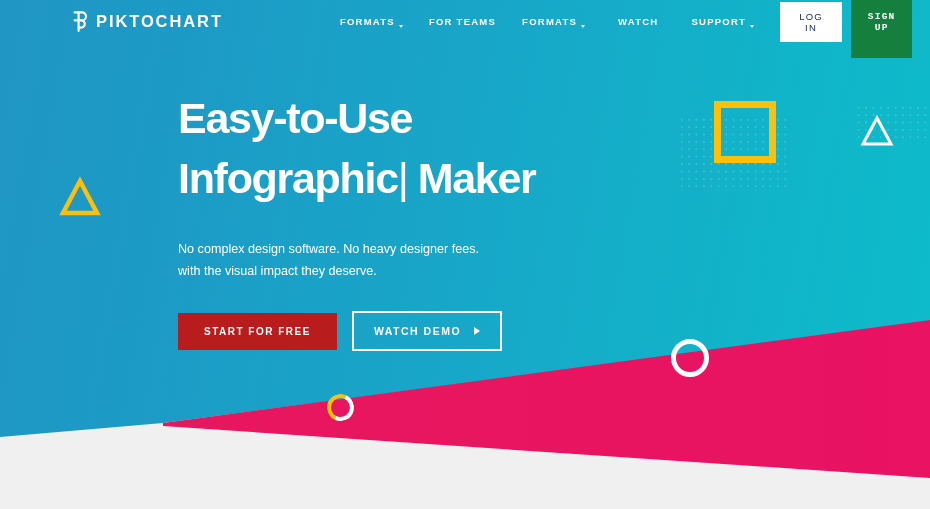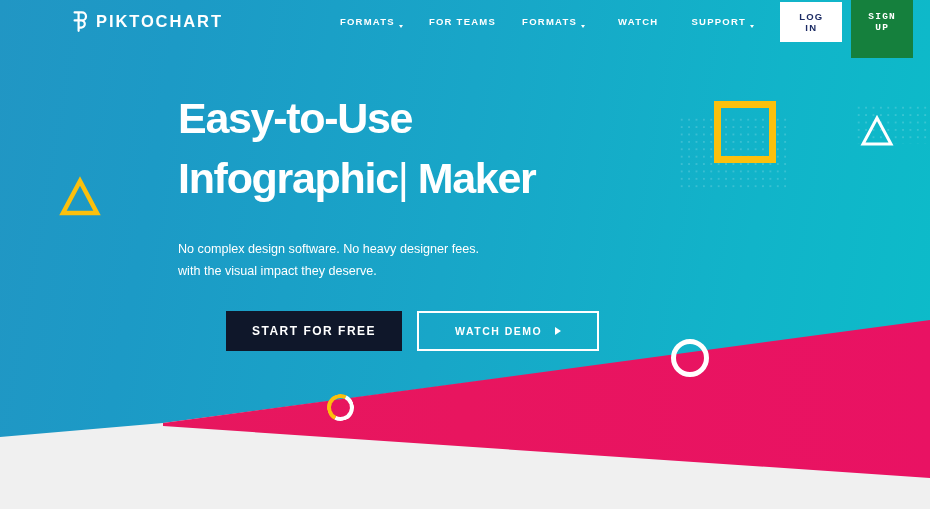--- a/index.html
+++ b/index.html
@@ -120,21 +120,21 @@
     position:relative; top:1px;
   }
 
   .auth {
     display:flex; align-items:center; gap:9px;
     margin-left:auto; margin-right:22px;
   }
   .btn-login {
     background:#ffffff;
     color:#1b2a63;
-    font-size:9.5px; font-weight:bold; letter-spacing:1.2px;
+    font-size:9.5px; font-weight:normal; letter-spacing:1.2px;
     padding:9px 19px;
     border:none; cursor:pointer;
     font-family:inherit;
   }
   .btn-signup {
     background:#15803d;
     color:#ffffff;
     font-size:9.5px; font-weight:bold; letter-spacing:1.2px;
     padding:25px 17px;
     border:none; cursor:pointer;
@@ -167,33 +167,32 @@
     font-size:12.6px;
     line-height:21.5px;
   }
   .subcopy div { white-space:nowrap; }
 
   .cta-row {
     margin-top:29px;
     display:flex; align-items:center; gap:15px;
   }
   .btn-start {
-    background:#0f172a;
-    color:#ffffff;
-    font-size:12px; font-weight:bold; letter-spacing:1.5px;
+    background:#b91c1c;
+    color:#ffffff;
+    font-size:10px; font-weight:bold; letter-spacing:1.5px;
     padding:13px 26px;
     border:none; cursor:pointer;
     font-family:inherit;
-    margin-left:48px;
   }
   .btn-demo {
     background:transparent;
     color:#ffffff;
     font-size:10.5px; font-weight:bold; letter-spacing:1.5px;
-    padding:12px 36px;
+    padding:12px 20px;
     border:2px solid #ffffff;
     cursor:pointer;
     font-family:inherit;
     display:inline-flex; align-items:center; gap:13px;
   }
   .play-tri {
     width:0; height:0;
     border-top:4px solid transparent;
     border-bottom:4px solid transparent;
     border-left:6px solid #ffffff;

